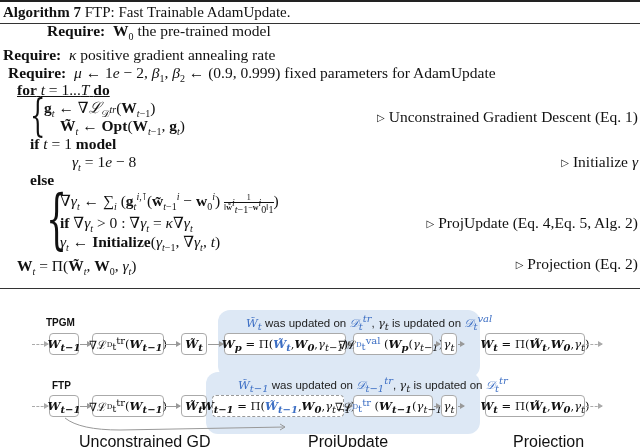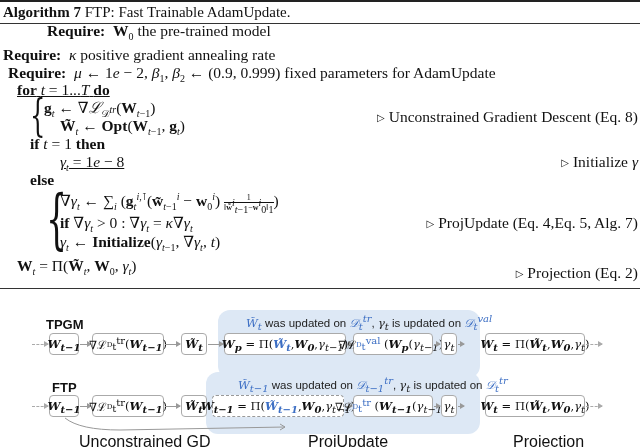--- a/index.html
+++ b/index.html
@@ -18,21 +18,21 @@
   sub, sup { font-size:10px; line-height:0; }
   .comment { font-size:15.5px; white-space:nowrap; text-align:right; }
   .tri { font-size:10px; vertical-align:1px; margin-right:4px; }
   .brace { font-family:"DejaVu Serif", serif; color:#111; }
   .big-brace { font-size:44px; line-height:44px; transform:scaleX(0.55); transform-origin:left top; }
   .huge-brace { font-size:66px; line-height:66px; transform:scaleX(0.5); transform-origin:left top; }
   .frac { display:inline-block; vertical-align:middle; text-align:center; font-size:8px; line-height:9px; }
   .frac .num { border-bottom:1px solid #111; padding:0 1px; }
   
   .diag { font-family:"Liberation Sans", "DejaVu Sans", sans-serif; }
-  .row-label { font-weight:bold; font-size:13px; }
+  .row-label { font-weight:bold; font-size:10px; }
   .panel { background:#dde8f5; border-radius:12px; }
   .box { border:1px solid #aaa; border-radius:4px; background:#fff; height:22px; display:flex; align-items:center; justify-content:center;
          font-family:"DejaVu Serif", serif; font-size:11.5px; white-space:nowrap; padding:0 4px; box-sizing:border-box; }
   .box.dashed { border:1px dashed #999; }
   .box .it { font-style:italic; font-weight:bold; }
   .box .blue { color:#3d6fc4; }
   .arrow { height:1px; background:#999; }
   .arrow::after { content:""; position:absolute; right:-1px; top:-3px; border-left:5px solid #999; border-top:3.5px solid transparent; border-bottom:3.5px solid transparent; }
   .arrow.dotted { background:none; border-top:1px dashed #aaa; height:0; }
   .arrow.dotted::after { top:-4px; border-left-color:#aaa; }
@@ -69,29 +69,29 @@
 </div>
 
 <div class="abs brace big-brace" style="left:30px; top:94px;">{</div>
 <div class="abs line" style="left:44px; top:99px;">
   <span class="mb">g</span><sub><i>t</i></sub> ← ∇<span class="mi">ℒ</span><sub>𝒟<sup><i>tr</i></sup></sub>(<span class="mb">W</span><sub><i>t</i>−1</sub>)
 </div>
 <div class="abs line" style="left:60px; top:117px;">
   <span class="mb">W̃</span><sub><i>t</i></sub> ← <b>Opt</b>(<span class="mb">W</span><sub><i>t</i>−1</sub>, <span class="mb">g</span><sub><i>t</i></sub>)
 </div>
 <div class="abs comment" style="right:2px; top:108px;">
-  <span class="tri">▷</span><span>Unconstrained Gradient Descent (Eq. 8)</span>
+  <span class="tri">▷</span><span>Unconstrained Gradient Descent (Eq. 1)</span>
 </div>
 
 <div class="abs line" style="left:30px; top:135px;">
   <span class="kw">if</span>
   <span class="mi">t</span> = 1
-  <span class="kw">then</span>
+  <span class="kw">model</span>
 </div>
-<div class="abs line" style="left:60px; top:153px;text-decoration:underline;">
+<div class="abs line" style="left:72px; top:153px;">
   <span class="mi">γ</span><sub><i>t</i></sub> = 1<span class="mi">e</span> − 8
 </div>
 <div class="abs comment" style="right:2px; top:153px;">
   <span class="tri">▷</span>Initialize <i>γ</i>
 </div>
 <div class="abs line" style="left:30px; top:171px;">
   <span class="kw">else</span>
 </div>
 
 <div class="abs brace huge-brace" style="left:46px; top:186px;">{</div>
@@ -99,27 +99,27 @@
   ∇<span class="mi">γ</span><sub><i>t</i></sub> ← ∑<sub><i>i</i></sub> (<span class="mb">g</span><sub><i>t</i></sub><sup><i>i</i>,⊺</sup>(<span class="mb">w̃</span><sub><i>t</i>−1</sub><sup><i>i</i></sup> − <span class="mb">w</span><sub>0</sub><sup><i>i</i></sup>)
   <span class="frac"><span class="num" style="display:block">1</span><span style="display:block">‖<b>w̃</b><sup><i>i</i></sup><sub><i>t</i>−1</sub>−<b>w</b><sup><i>i</i></sup><sub>0</sub>‖<sub>1</sub></span></span>)
 </div>
 <div class="abs line" style="left:60px; top:214px;">
   <b>if</b> ∇<span class="mi">γ</span><sub><i>t</i></sub> &gt; 0 : ∇<span class="mi">γ</span><sub><i>t</i></sub> = <span class="mi">κ</span>∇<span class="mi">γ</span><sub><i>t</i></sub>
 </div>
 <div class="abs line" style="left:60px; top:233px;">
   <span class="mi">γ</span><sub><i>t</i></sub> ← <b>Initialize</b>(<span class="mi">γ</span><sub><i>t</i>−1</sub>, ∇<span class="mi">γ</span><sub><i>t</i></sub>, <span class="mi">t</span>)
 </div>
 <div class="abs comment" style="right:2px; top:214px;">
-  <span class="tri">▷</span><span>ProjUpdate (Eq. 4,Eq. 5, Alg. 7)</span>
+  <span class="tri">▷</span><span>ProjUpdate (Eq. 4,Eq. 5, Alg. 2)</span>
 </div>
 
 <div class="abs line" style="left:17px; top:257px;">
   <span class="mb">W</span><sub><i>t</i></sub> = Π(<span class="mb">W̃</span><sub><i>t</i></sub>, <span class="mb">W</span><sub>0</sub>, <span class="mi">γ</span><sub><i>t</i></sub>)
 </div>
-<div class="abs comment" style="right:2px; top:264px;">
+<div class="abs comment" style="right:2px; top:255px;">
   <span class="tri">▷</span><span>Projection (Eq. 2)</span>
 </div>
 <div class="abs rule-bot"></div>
 
 <div class="diag">
 
   <div class="abs panel" style="left:218px; top:310px; width:262px; height:68px;"></div>
   <div class="abs panel" style="left:206px; top:372px; width:274px; height:62px;"></div>
 
   <div class="abs row-label" style="left:46px; top:317px;">TPGM</div>

